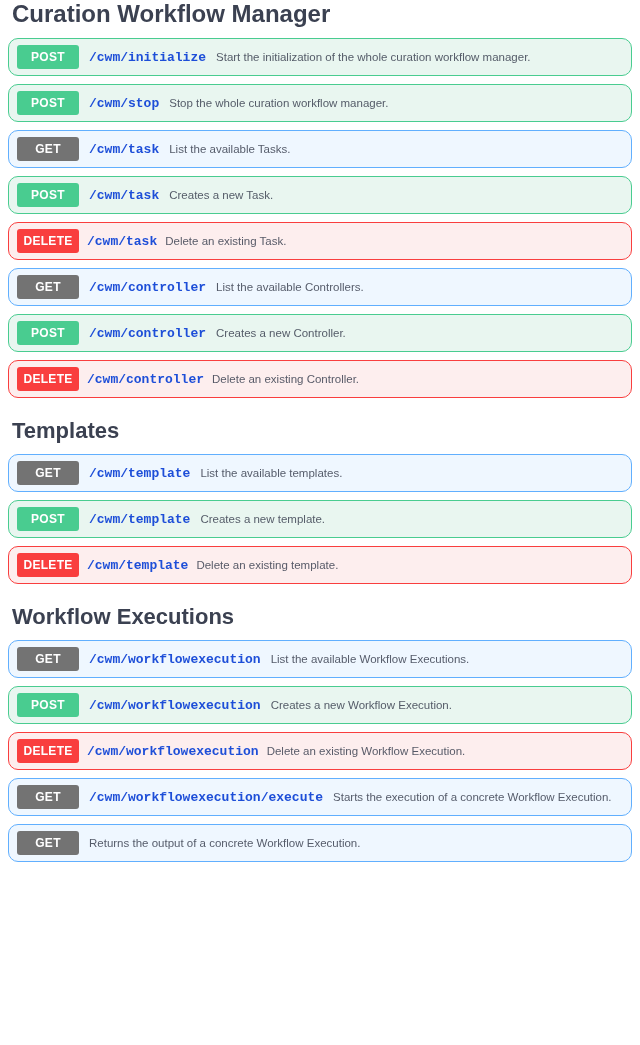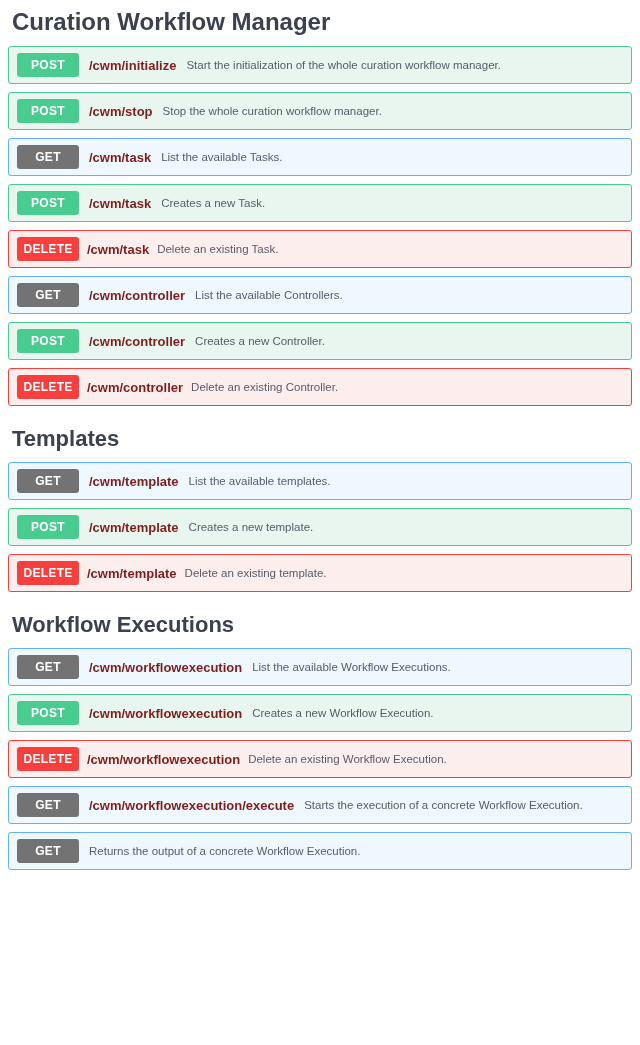--- a/index.html
+++ b/index.html
@@ -12,24 +12,24 @@
     color: #3b4151;
   }
   h2 {
     font-size: 22px;
     font-weight: 700;
     color: #3b4151;
     margin: 20px 0 10px 4px;
   }
   h2.top {
     font-size: 24px;
-    margin-top: 8px;
+    margin-top: 0;
   }
   .op {
-    border-radius: 3px;
+    border-radius: 10px;
     margin-bottom: 8px;
     padding: 6px 8px;
     display: flex;
     align-items: center;
     gap: 10px;
     border: 1px solid;
     cursor: pointer;
   }
   .op.get    { background: #eff7ff; border-color: #61affe; }
   .op.post   { background: #e9f6f0; border-color: #49cc90; }
@@ -42,24 +42,24 @@
     border-radius: 3px;
     padding: 5px 0;
     width: 62px;
     flex: 0 0 62px;
     letter-spacing: 0.3px;
   }
   .method.get    { background: #737373; }
   .method.post   { background: #49cc90; }
   .method.delete { background: #f93e3e; }
   .path {
-    font-family: Liberation Sans, sans-serif;
+    font-family: Liberation Mono, monospace;
     font-weight: 700;
     font-size: 13px;
-    color: #7f1d1d;
+    color: #1d4ed8;
     white-space: nowrap;
   }
   .desc {
     font-size: 11.5px;
     color: #3b4151;
     opacity: 0.85;
     white-space: nowrap;
     overflow: hidden;
     text-overflow: ellipsis;
   }

